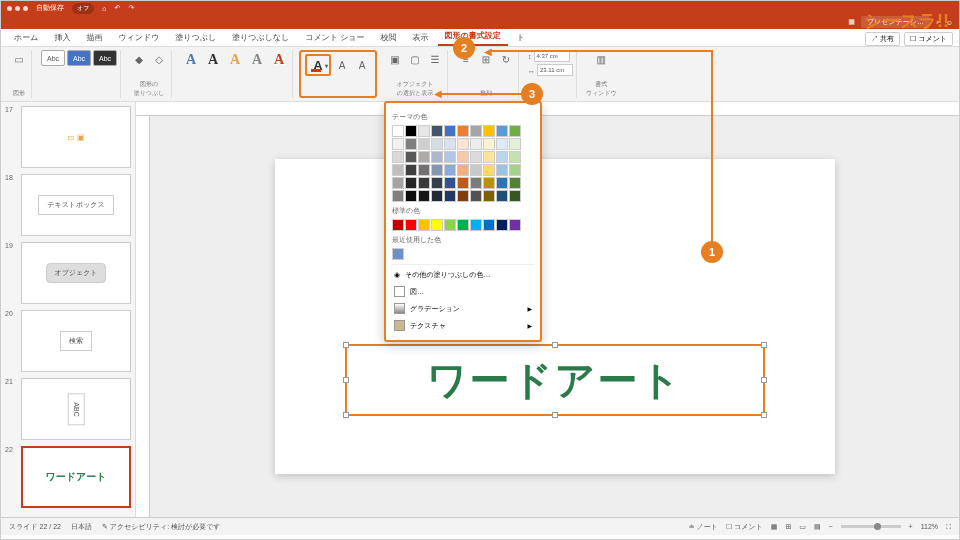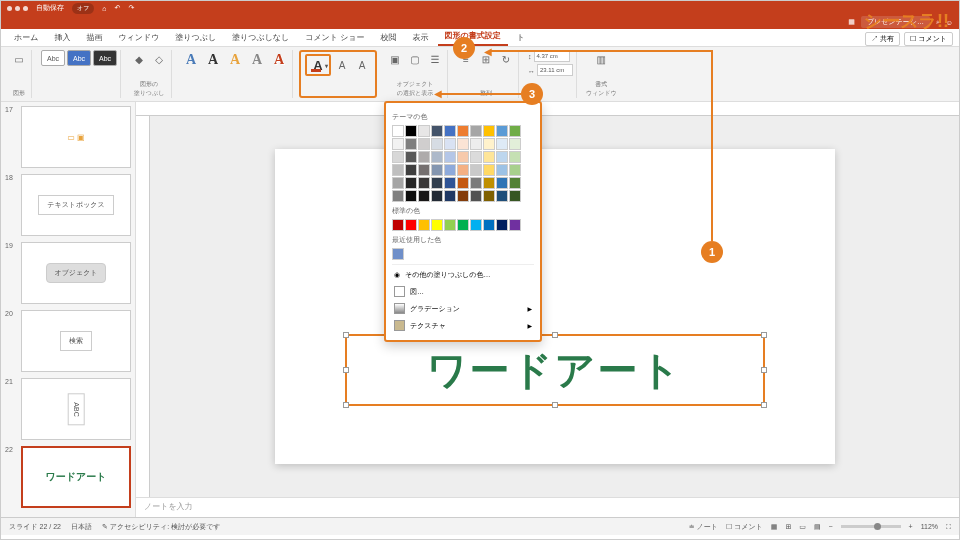--- a/index.html
+++ b/index.html
@@ -242,21 +242,20 @@
             <div class="handle" style="left:-4px;bottom:-4px"></div>
               <div class="handle" style="right:-4px;bottom:-4px"></div>
             <div class="handle" style="left:50%;top:-4px;margin-left:-3px"></div>
               <div class="handle" style="left:50%;bottom:-4px;margin-left:-3px"></div>
             <div class="handle" style="left:-4px;top:50%;margin-top:-3px"></div>
               <div class="handle" style="right:-4px;top:50%;margin-top:-3px"></div>
           </div>
         </div>
       </div>
     </div>
-    <div class="notes">ノートを入力</div>
   </div>
 </div>
 
 <div class="statusbar">
   <span>スライド 22 / 22</span>
   <span>日本語</span>
   <span>✎ <span>アクセシビリティ: 検討が必要です</span></span>
   <div class="right">
     <span>≐ <span>ノート</span></span>
     <span>☐ <span>コメント</span></span>

